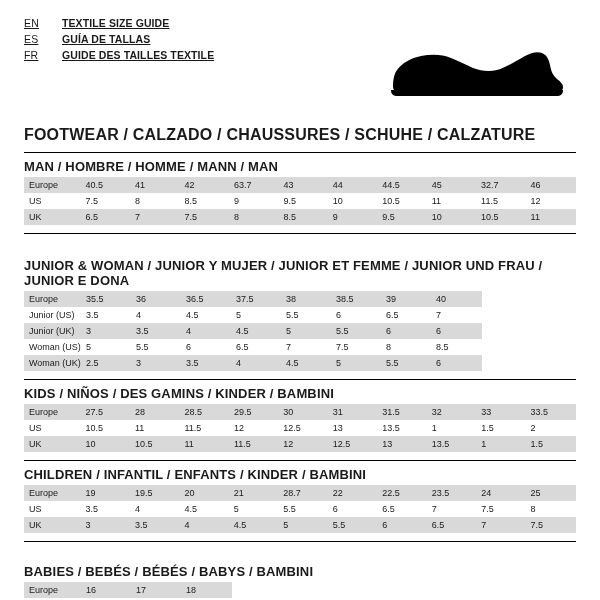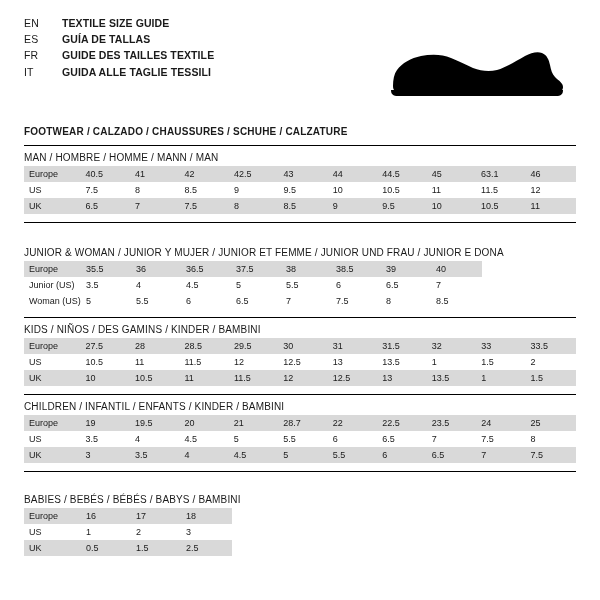--- a/index.html
+++ b/index.html
@@ -30,20 +30,21 @@
   }
   .lang-table {
     border-collapse: collapse;
     font-size: 10.5px;
     line-height: 1.45;
   }
   .lang-table td {
     padding: 0 0 1px 0;
     vertical-align: top;
     white-space: nowrap;
+    text-decoration: underline;
   }
   .lang-code {
     width: 38px;
     font-weight: 400;
     letter-spacing: 0.2px;
   }
   .lang-title {
     font-weight: 700;
     letter-spacing: 0.1px;
   }
@@ -53,33 +54,33 @@
     height: 80px;
     margin-right: 6px;
     margin-top: 16px;
     display: flex;
     align-items: center;
     justify-content: center;
   }
   .shoe-wrap svg { display: block; }
 
   .section-title {
-    font-size: 10px;
+    font-size: 16px;
     font-weight: 700;
     letter-spacing: 0.2px;
     margin-top: 14px;
   }
 
   
   .group {
     margin-top: 22px;
   }
   .group-title {
-    font-size: 10px;
-    font-weight: 400;
+    font-size: 13px;
+    font-weight: 700;
     letter-spacing: 0.15px;
     margin-bottom: 3px;
   }
   table.size {
     border-collapse: collapse;
     font-size: 9px;
     table-layout: fixed;
   }
   table.size td {
     height: 16px;
@@ -113,24 +114,20 @@
           <td class="lang-title">TEXTILE SIZE GUIDE</td>
         </tr>
         <tr>
           <td class="lang-code">ES</td>
           <td class="lang-title">GUÍA DE TALLAS</td>
         </tr>
         <tr>
           <td class="lang-code">FR</td>
           <td class="lang-title">GUIDE DES TAILLES TEXTILE</td>
         </tr>
-        <tr>
-          <td class="lang-code">IT</td>
-          <td class="lang-title">GUIDA ALLE TAGLIE TESSILI</td>
-        </tr>
       </tbody>
     </table>
 
     <div class="shoe-wrap">
       <svg width="180" height="64" viewBox="0 0 180 64" aria-hidden="true">
         <path fill="#000000" d="M8 46 C8 40 9 34 12 30 C17 23 26 18 36 16 C46 14 57 14 66 18
           C74 21 81 25 88 28 C96 31 104 32 112 30 C122 27 131 21 140 16
           C146 13 152 11 157 13 C162 15 164 20 165 25 C166 30 167 34 170 37
           C174 41 178 43 178 47 C178 50 176 52 172 52 L14 52 C10 52 8 50 8 46 Z"></path>
         <path fill="#000000" d="M6 50 L178 50 C178 54 176 56 171 56 L13 56 C8 56 6 54 6 50 Z"></path>
@@ -157,26 +154,26 @@
             <col style="width: 50px;">
             <col style="width: 50px;">
             <col style="width: 50px;">
           </colgroup>
           <tbody>
             <tr class="shaded">
               <td class="lbl">Europe</td>
               <td>40.5</td>
               <td>41</td>
               <td>42</td>
-              <td>42.5</td>
+              <td>63.7</td>
               <td>43</td>
               <td>44</td>
               <td>44.5</td>
               <td>45</td>
-              <td>63.1</td>
+              <td>32.7</td>
               <td>46</td>
             </tr>
             <tr>
               <td class="lbl">US</td>
               <td>7.5</td>
               <td>8</td>
               <td>8.5</td>
               <td>9</td>
               <td>9.5</td>
               <td>10</td>
@@ -232,30 +229,52 @@
               <td class="lbl">Junior (US)</td>
               <td>3.5</td>
               <td>4</td>
               <td>4.5</td>
               <td>5</td>
               <td>5.5</td>
               <td>6</td>
               <td>6.5</td>
               <td>7</td>
             </tr>
+            <tr class="shaded">
+              <td class="lbl">Junior (UK)</td>
+              <td>3</td>
+              <td>3.5</td>
+              <td>4</td>
+              <td>4.5</td>
+              <td>5</td>
+              <td>5.5</td>
+              <td>6</td>
+              <td>6</td>
+            </tr>
             <tr>
               <td class="lbl">Woman (US)</td>
               <td>5</td>
               <td>5.5</td>
               <td>6</td>
               <td>6.5</td>
               <td>7</td>
               <td>7.5</td>
               <td>8</td>
               <td>8.5</td>
+            </tr>
+            <tr class="shaded">
+              <td class="lbl">Woman (UK)</td>
+              <td>2.5</td>
+              <td>3</td>
+              <td>3.5</td>
+              <td>4</td>
+              <td>4.5</td>
+              <td>5</td>
+              <td>5.5</td>
+              <td>6</td>
             </tr>
           </tbody>
         </table>
       </div>
       <div class="sep"></div>
       <div class="group" style="margin-top: 6px;">
         <div class="group-title">KIDS / NIÑOS / DES GAMINS / KINDER / BAMBINI</div>
         <table class="size">
           <colgroup>
             <col style="width: 58px;">

